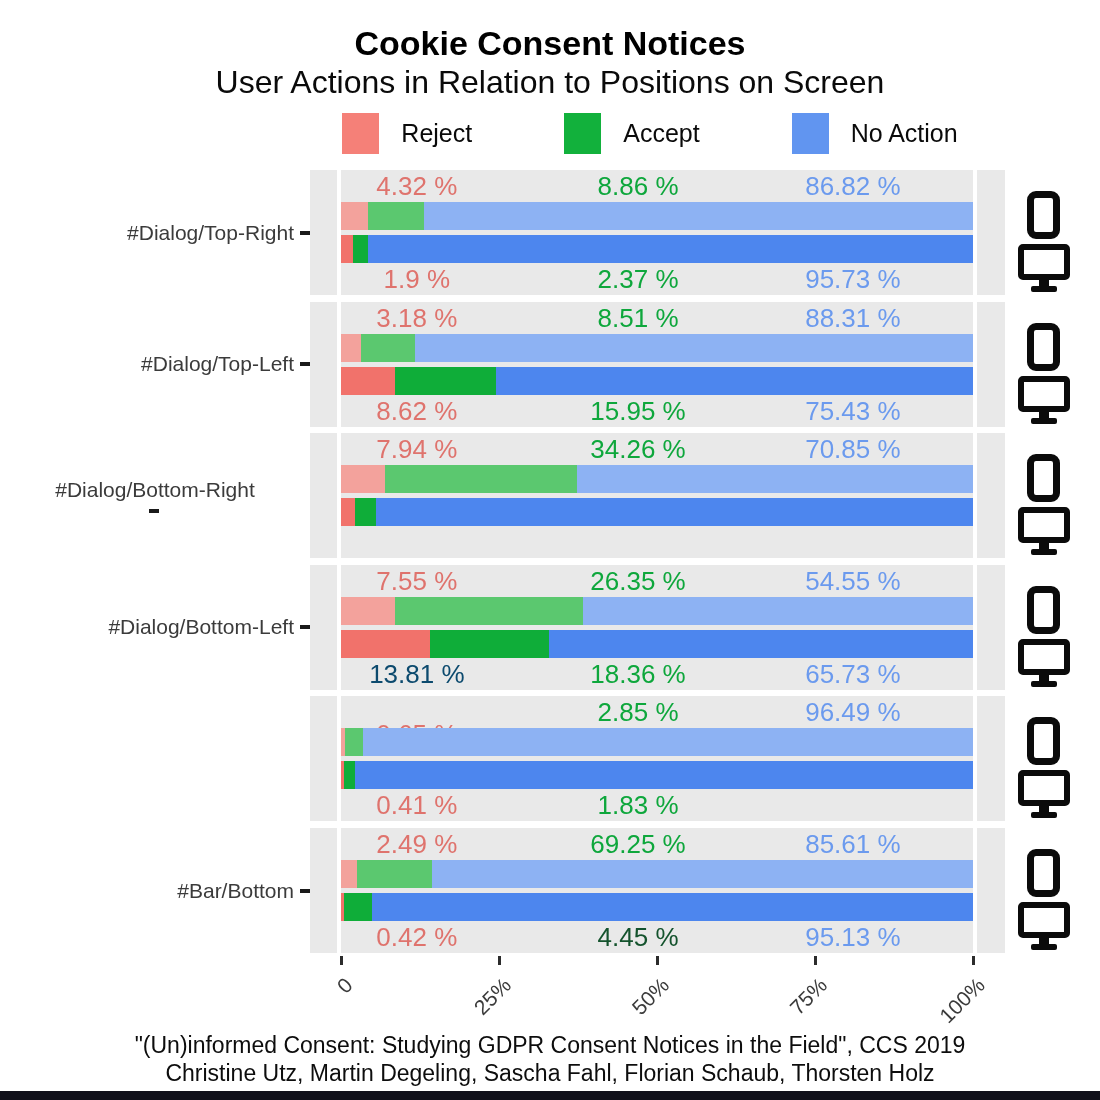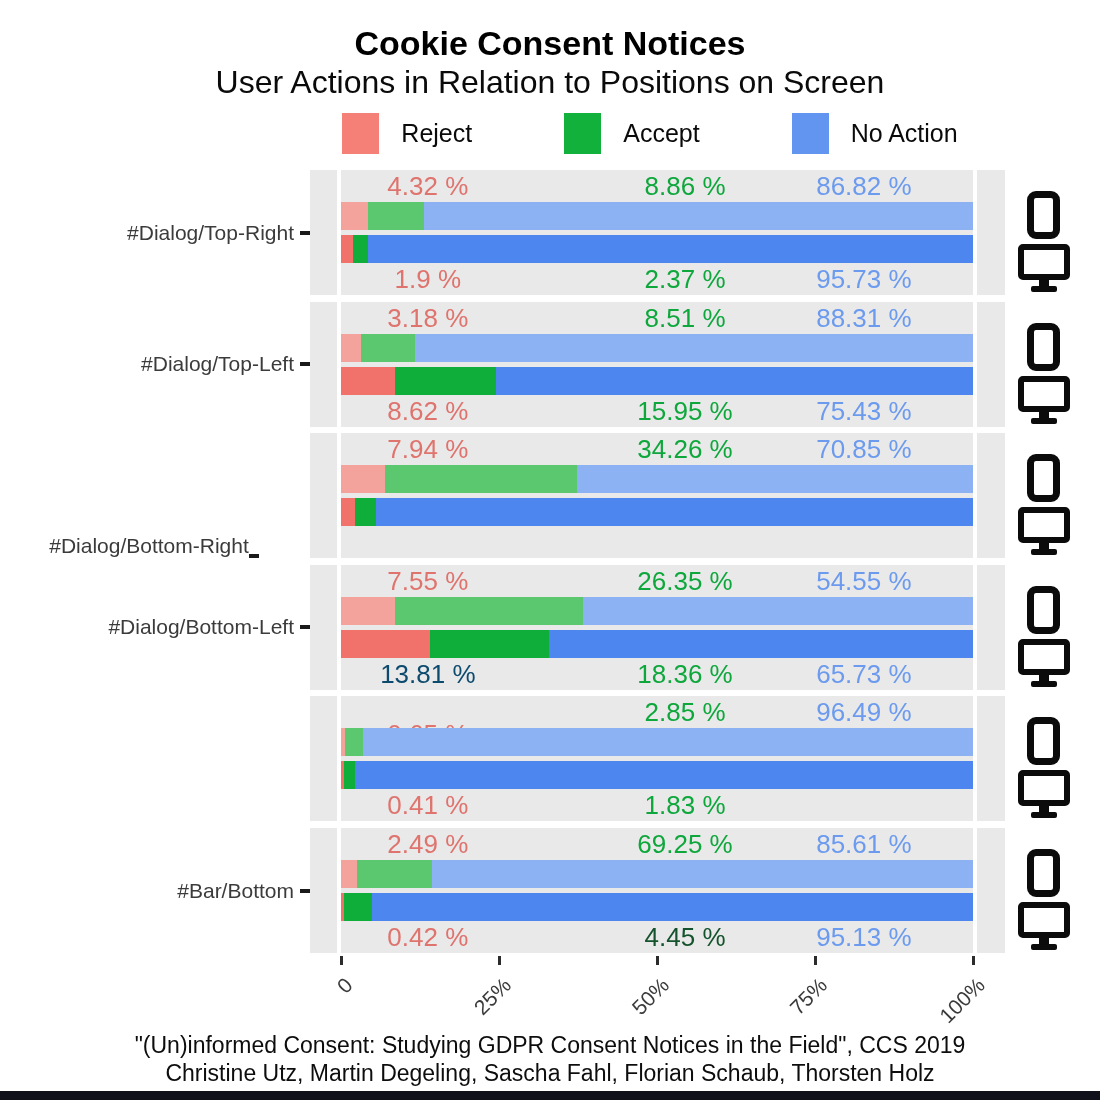--- a/index.html
+++ b/index.html
@@ -14,30 +14,30 @@
   .legend-item{display:flex;align-items:center;}
   .swatch{width:37px;height:41px;flex:none;}
   .legend-label{margin-left:22px;font-size:25px;color:#0a0a0a;}
   .group{position:absolute;left:0;width:1100px;height:125px;}
   .panel{position:absolute;left:310px;top:0;width:695px;height:125px;background:#E9E9E9;}
   .gl{position:absolute;top:0;width:4px;height:125px;background:#fff;}
   .gl0{left:27px;} .gl100{left:663px;}
   .bar{position:absolute;left:31px;width:632px;height:28px;display:flex;overflow:hidden;}
   .bar-mobile{top:32px;} .bar-desktop{top:65px;}
   .seg{height:100%;flex:none;}
-  .row-labels{position:absolute;left:42px;width:632px;height:28px;
+  .row-labels{position:absolute;left:31px;width:632px;height:28px;
          font-size:26px;line-height:28px;}
   .labels-mobile{top:2px;} .labels-desktop{top:95px;}
   .pct{position:absolute;transform:translateX(-50%);white-space:nowrap;}
-  .pct-reject{left:12%;} .pct-accept{left:47%;margin-left:36px;} .pct-noaction{left:81%;}
+  .pct-reject{left:12%;} .pct-accept{left:47%;} .pct-noaction{left:81%;}
   .ylabel{position:absolute;left:0;top:0;width:310px;height:125px;display:flex;
          align-items:center;justify-content:flex-end;font-size:21px;color:#3b3b3b;
          padding-right:0;box-sizing:border-box;text-align:right;}
   .ytick{width:10px;height:4px;background:#1a1a1a;margin-left:6px;flex:none;}
-  .ylabel.wrap{flex-direction:row;align-items:flex-end;justify-content:center;}
+  .ylabel.wrap{flex-direction:column;align-items:center;justify-content:center;}
   .ylabel.wrap .ytick{margin:7px 2px 0 0;}
   .icons{position:absolute;left:1012px;top:0;width:64px;height:125px;}
   .phone{position:absolute;left:15px;top:21px;width:33px;height:48px;
          border:7px solid #0b0b0b;border-radius:9px;background:#fff;box-sizing:border-box;}
   .monitor-screen{position:absolute;left:6px;top:74px;width:52px;height:36px;
          border:6px solid #0b0b0b;border-radius:5px;background:#fff;box-sizing:border-box;}
   .monitor-neck{position:absolute;left:27px;top:109px;width:10px;height:8px;background:#0b0b0b;}
   .monitor-base{position:absolute;left:19px;top:116px;width:26px;height:6px;
          background:#0b0b0b;border-radius:2px;}
   .xtick{position:absolute;top:956px;width:3px;height:9px;background:#2c2c2c;}

